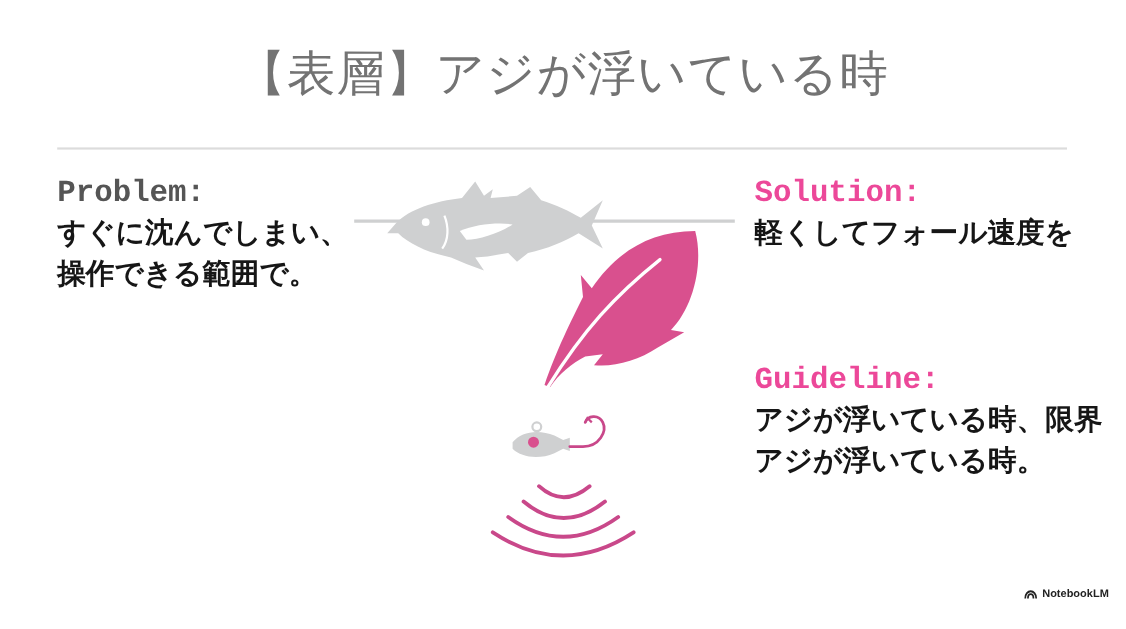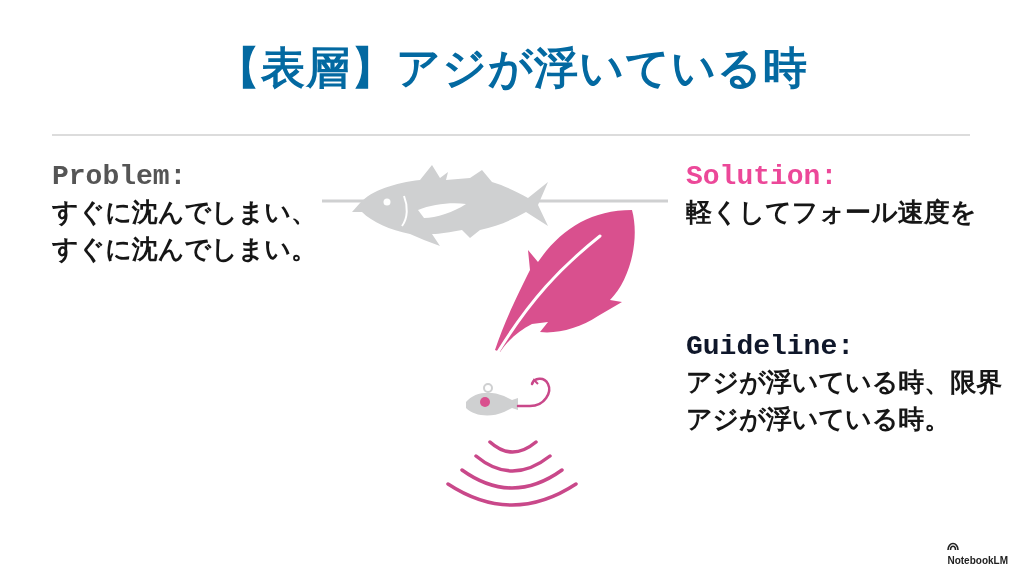--- a/index.html
+++ b/index.html
@@ -2,56 +2,56 @@
 <html><head>
 <meta charset="utf-8">
 <style>
   html, body { margin:0; padding:0; }
   body {
     width:1024px; height:572px; overflow:hidden; background:#ffffff;
     position:relative; font-family:"DejaVu Sans", "Liberation Sans", sans-serif; color:#111;
   }
   .title {
     position:absolute; left:0; right:0; top:38px; text-align:center;
-    font-size:44px; font-weight:bold; letter-spacing:1px; color:#0369a1;
+    font-size:44px; font-weight:normal; letter-spacing:1px; color:#737373;
     line-height:60px;
   }
   .divider {
     position:absolute; left:52px; width:918px; top:134px; height:2px; background:#dcdcdc;
   }
   .label {
     font-family:Liberation Mono, monospace; font-weight:bold; font-size:28px; line-height:34px;
   }
   .body-text {
     font-size:26px; line-height:37px; font-weight:bold; color:#161616;
   }
   .problem { position:absolute; left:52px; top:160px; }
   .problem .label { color:#555555; }
   .solution { position:absolute; left:686px; top:160px; }
   .solution .label { color:#ec4899; }
   .guideline { position:absolute; left:686px; top:330px; }
-  .guideline .label { color:#0f172a; }
+  .guideline .label { color:#ec4899; }
   .illus { position:absolute; left:0; top:0; width:1024px; height:572px; pointer-events:none; }
   .footer {
-    position:absolute; right:16px; bottom:6px; font-family:"Liberation Sans", sans-serif;
-    font-size:10px; font-weight:bold; color:#222; display:flex; gap:4px;flex-direction:column;
+    position:absolute; right:16px; bottom:26px; font-family:"Liberation Sans", sans-serif;
+    font-size:10px; font-weight:bold; color:#222; display:flex; align-items:center; gap:4px;
   }
 </style>
 </head>
 <body>
 
 <div>
   <div class="title">【表層】アジが浮いている時</div>
   <div class="divider"></div>
 
   <div class="problem">
     <div class="label">Problem:</div>
     <div class="body-text">
       <div>すぐに沈んでしまい、</div>
-      <div>すぐに沈んでしまい。</div>
+      <div>操作できる範囲で。</div>
     </div>
   </div>
 
   <div class="solution">
     <div class="label">Solution:</div>
     <div class="body-text">
       <div>軽くしてフォール速度を</div>
     </div>
   </div>
 

